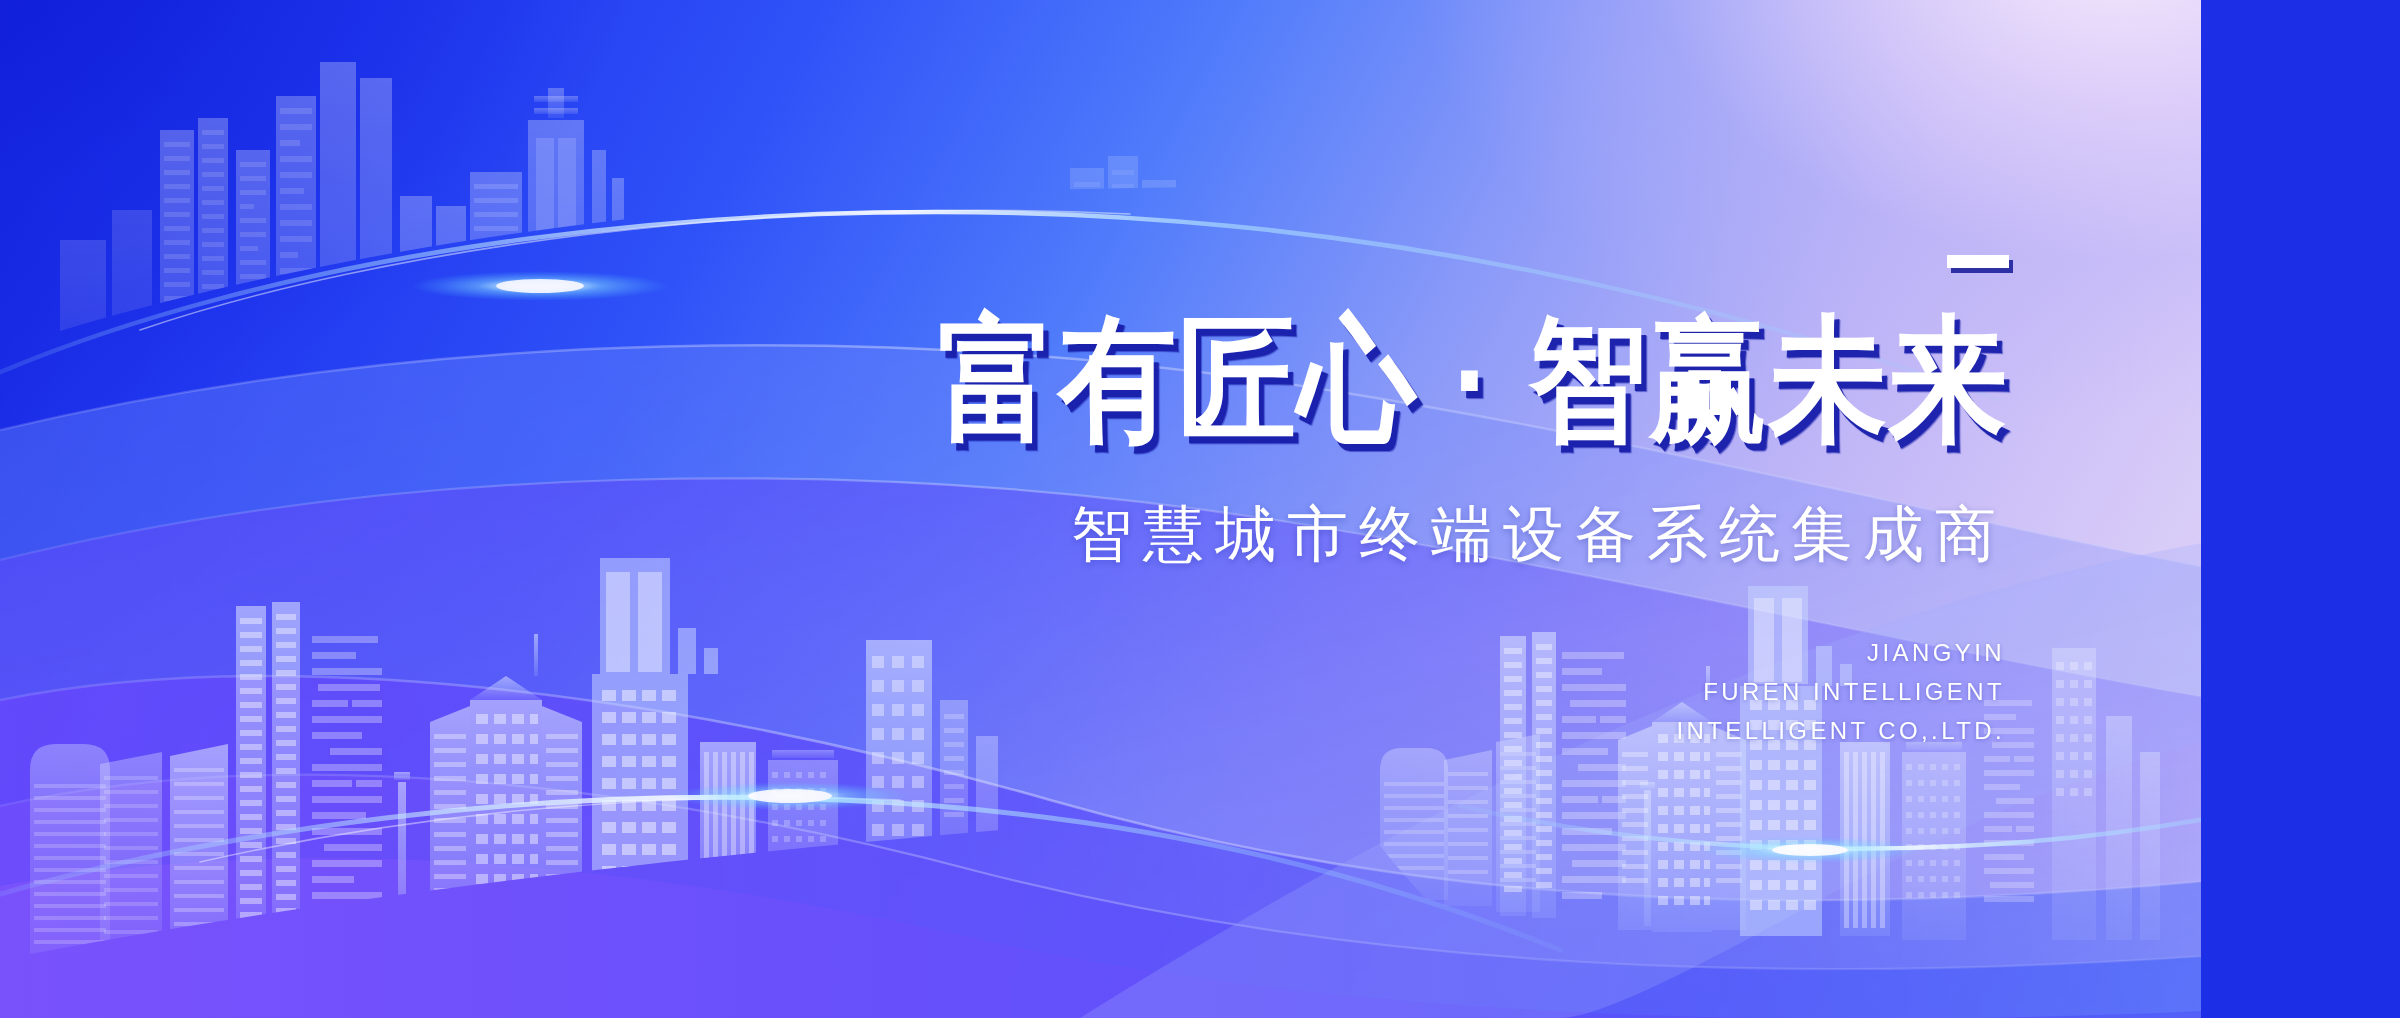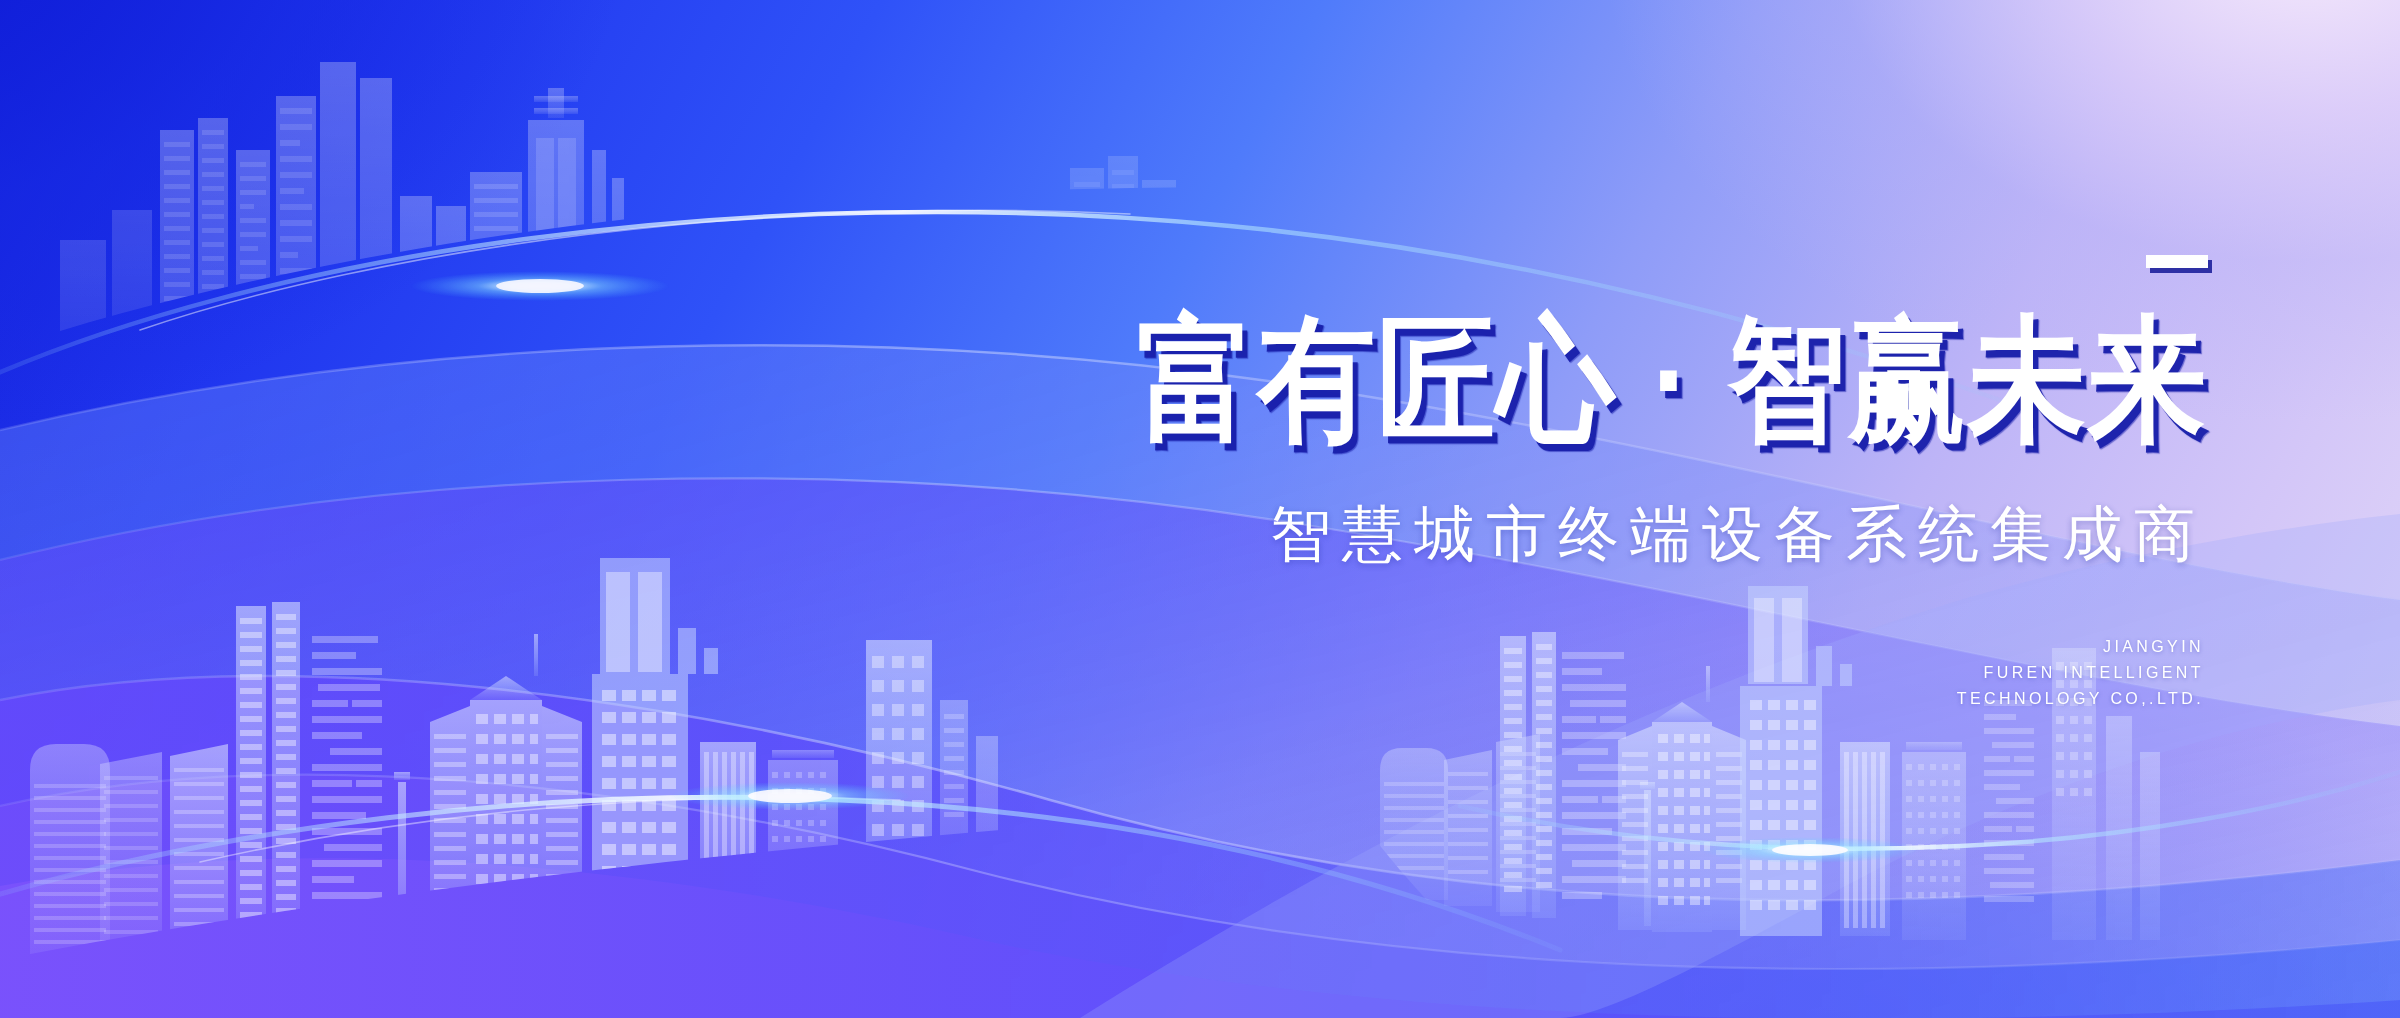--- a/index.html
+++ b/index.html
@@ -1,20 +1,20 @@
 <!DOCTYPE html>
 <html><head>
 <meta charset="utf-8">
 <style>
   html,body{margin:0;padding:0;background:#1d2fe6;}
   body{font-family:"Liberation Sans","DejaVu Sans",sans-serif;}
 
   #banner{
     position:relative;
-    width:2400px;height:1018px;
+    width:2201px;height:1018px;
     overflow:hidden;
     background:#2a45f0;
   }
 
   
   .bg-base{
     position:absolute;inset:0;
     background:
       linear-gradient(118deg,
         #1520dc 0%,
@@ -96,21 +96,21 @@
     color:#ffffff;
     letter-spacing:11px;
     white-space:nowrap;
     font-weight:300;
     text-shadow:0 2px 6px rgba(20,30,140,.32);
     padding-right:2px;
   }
   .company{
     margin-top:66px;
     color:#ffffff;
-    font-size:16px;
+    font-size:24px;
     line-height:1.62;
     letter-spacing:3.4px;
     font-weight:400;
     text-shadow:0 1px 4px rgba(20,30,140,.35);
     padding-right:4px;
   }
   .company div{white-space:nowrap;}
 </style>
 </head>
 <body>
@@ -1157,18 +1157,18 @@
       <span class="dash"></span>
     </div>
 
     <div class="headline">富有匠心 · 智赢未来</div>
 
     <div class="subtitle">智慧城市终端设备系统集成商</div>
 
     <div class="company">
       <div>JIANGYIN</div>
       <div>FUREN INTELLIGENT</div>
-      <div>TECHNOLOGY CO,.LTD.</div>
+      <div>INTELLIGENT CO,.LTD.</div>
     </div>
 
   </div>
 
 </div>
 
 </body></html>

